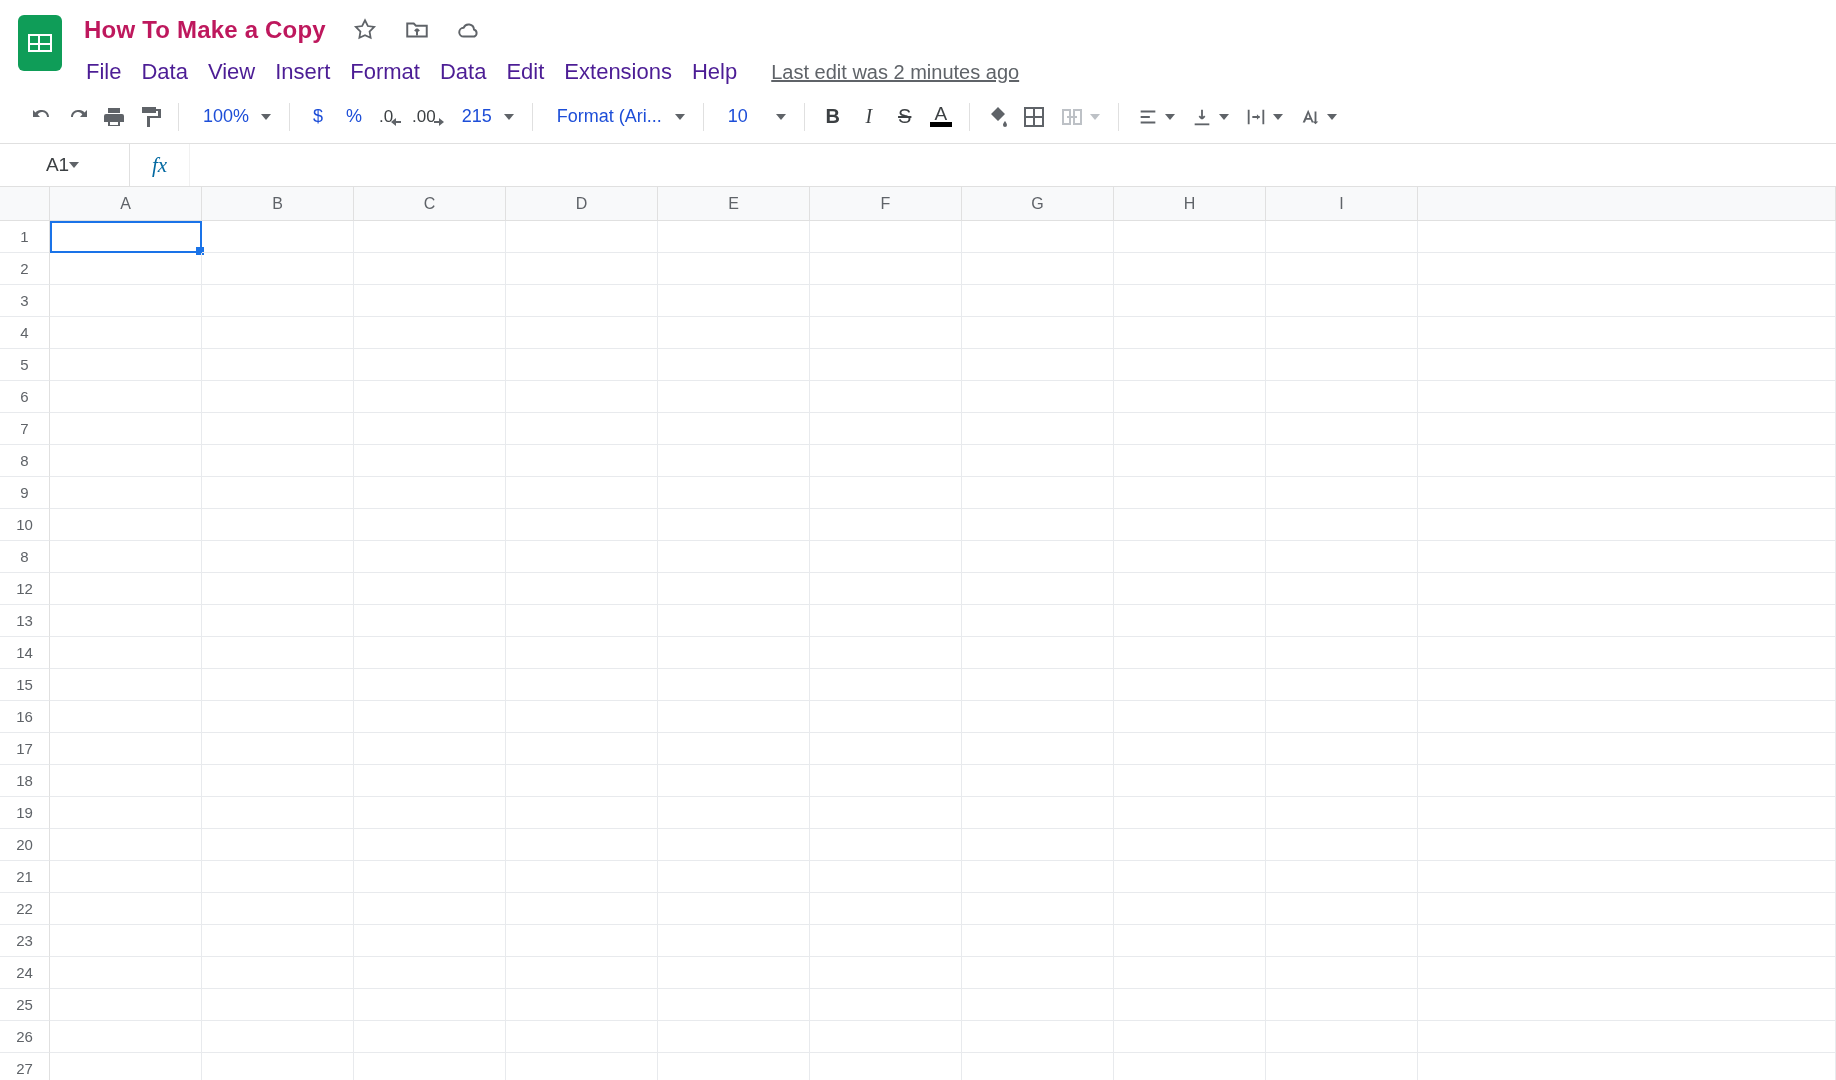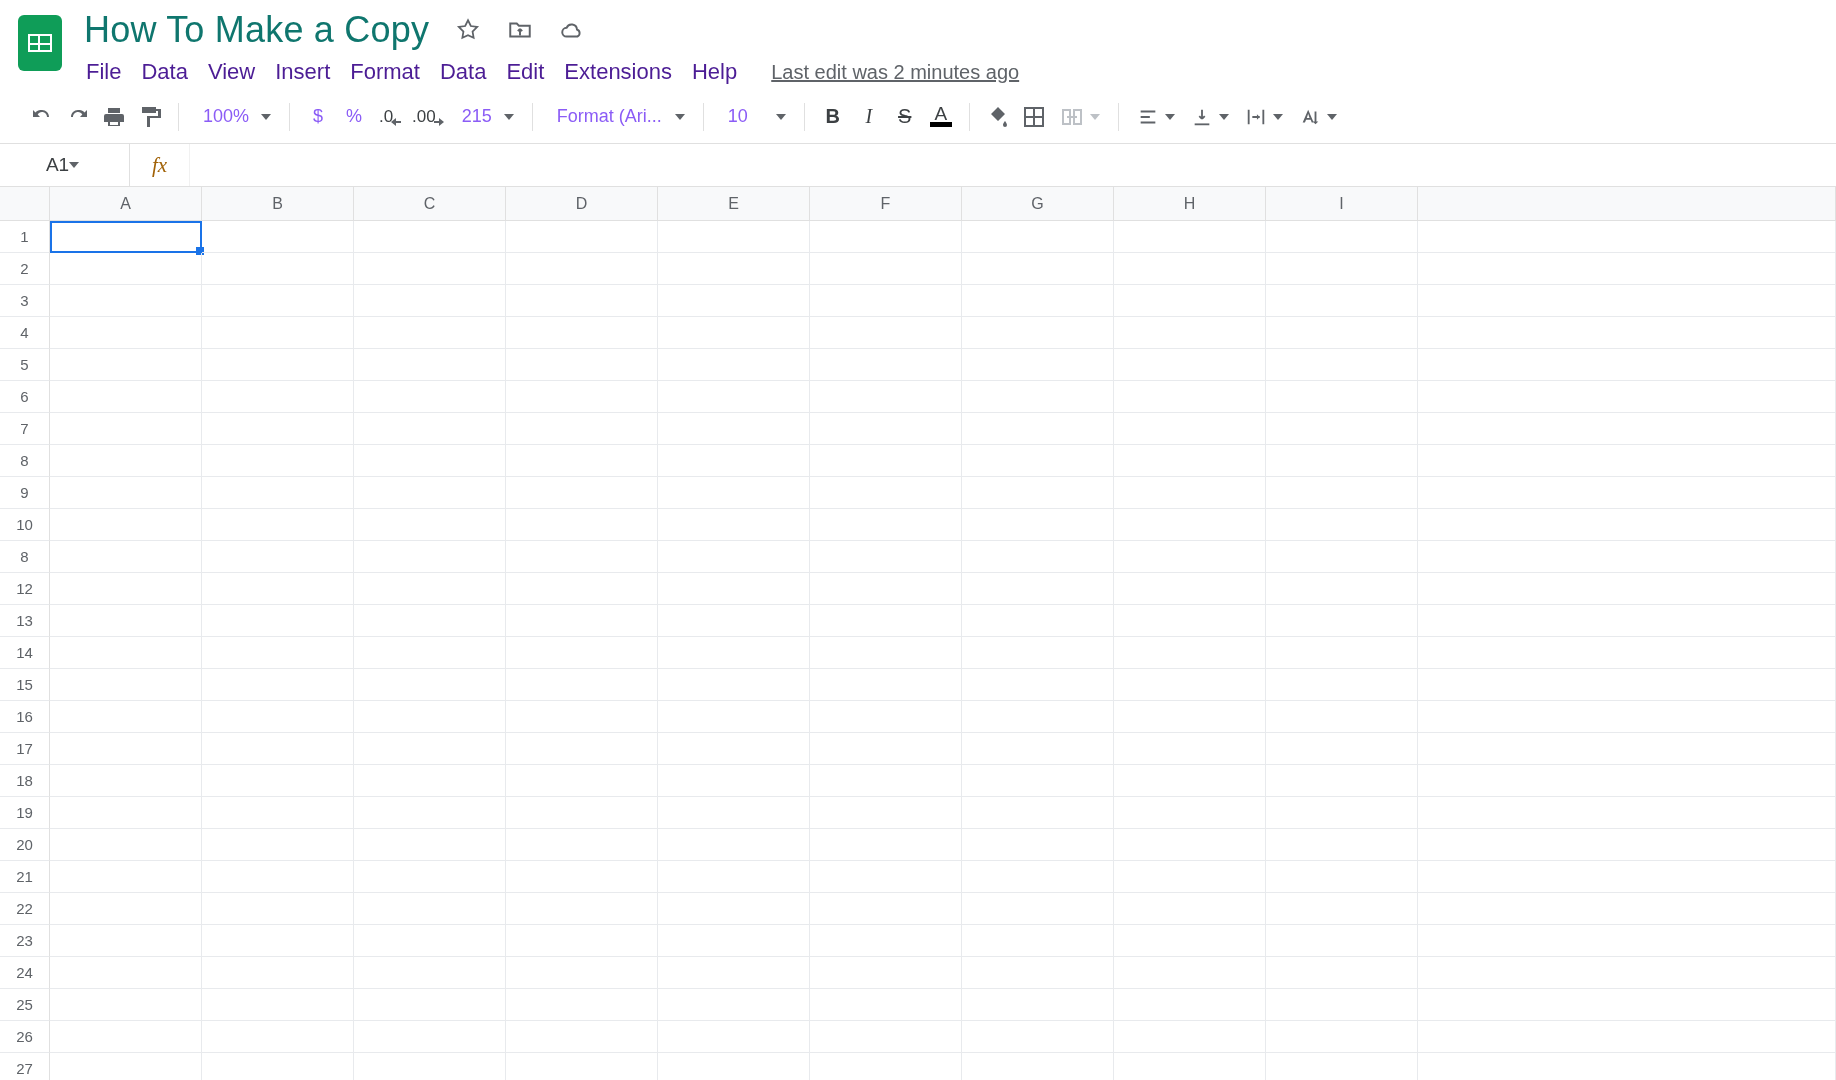--- a/index.html
+++ b/index.html
@@ -5,42 +5,42 @@
   * { box-sizing: border-box; margin: 0; padding: 0; }
   body { font-family: Arial, "Helvetica Neue", sans-serif; background: #fff; color: #202124; width: 1836px; height: 1080px; overflow: hidden; }
   .header { display: flex; align-items: flex-start; padding: 8px 0 0 14px; height: 90px; }
   .logo { width: 52px; height: 70px; display: flex; align-items: center; justify-content: center; margin-right: 18px; }
   .logo-box { width: 44px; height: 56px; background: #0f9d58; border-radius: 6px; display: flex; align-items: center; justify-content: center; }
   .logo-grid { width: 24px; height: 18px; border: 2px solid #fff; position: relative; }
   .logo-grid::before { content: ""; position: absolute; top: 0; bottom: 0; left: 8px; width: 2px; background: #fff; }
   .logo-grid::after { content: ""; position: absolute; left: 0; right: 0; top: 7px; height: 2px; background: #fff; }
   .title-area { display: flex; flex-direction: column; }
   .title-row { display: flex; align-items: center; gap: 26px; height: 44px; }
-  .doc-title { font-size: 36px; color: #0f766e; font-weight: 400; letter-spacing: 0.2px; }
+  .doc-title { font-size: 24px; color: #be185d; font-weight: 700; letter-spacing: 0.2px; }
   .title-icon { width: 26px; height: 26px; display: flex; align-items: center; justify-content: center; color: #5f6368; fill: #5f6368; }
   .menubar { display: flex; align-items: center; gap: 0; height: 40px; }
   .menu-item { font-size: 22px; color: #4c1d95; padding: 6px 10px; cursor: pointer; border-radius: 4px; text-align: center; }
   .menu-item:first-child { padding-left: 2px; }
   .last-edit { font-size: 20px; color: #5f6368; text-decoration: underline; margin-left: 24px; cursor: pointer; }
   .toolbar { height: 54px; border-bottom: 1px solid #e0e0e0; display: flex; align-items: center; padding: 0 24px; gap: 0; }
   .tb-btn { min-width: 36px; height: 36px; display: flex; align-items: center; justify-content: center; cursor: pointer; color: #5f6368; fill: #5f6368; border-radius: 4px; padding: 0 4px; }
   .tb-sep { width: 1px; height: 28px; background: #e0e0e0; margin: 0 10px; }
-  .tb-text { font-size: 18px; color: #8b5cf6; padding: 0 6px; display: flex; align-items: center; }
+  .tb-text { font-size: 18px; color: #1d4ed8; padding: 0 6px; display: flex; align-items: center; }
   .tb-dropdown { display: flex; align-items: center; cursor: pointer; gap: 6px; padding: 0 8px; }
   .tb-caret { width: 0; height: 0; border-left: 5px solid transparent; border-right: 5px solid transparent; border-top: 6px solid #5f6368; }
   .tb-bold { font-weight: 700; font-size: 20px; color: #3c4043; }
   .tb-italic { font-style: italic; font-size: 20px; color: #3c4043; font-family: Georgia, serif; }
   .tb-strike { font-size: 20px; color: #3c4043; text-decoration: line-through; }
   .tb-textcolor { display:flex; flex-direction:column; align-items:center; }
   .tb-textcolor .A { font-size: 19px; color:#3c4043; line-height:16px; }
   .tb-textcolor .bar { width:22px; height:5px; background:#000; }
   .formula-bar { height: 43px; border-bottom: 1px solid #e0e0e0; display: flex; align-items: stretch; }
   .namebox { width: 130px; border-right: 1px solid #e0e0e0; display: flex; align-items: center; padding: 0 8px 0 0; justify-content: center; }
   .namebox-text { font-size: 19px; color: #3c4043; padding-left: 4px; }
-  .fx { width: 60px; display: flex; align-items: center; justify-content: center; font-style: italic; font-family: Georgia, serif; font-size: 21px; color: #a16207; border-right: 1px solid #f1f1f1; }
+  .fx { width: 60px; display: flex; align-items: center; justify-content: center; font-style: italic; font-family: Georgia, serif; font-size: 21px; color: #0369a1; border-right: 1px solid #f1f1f1; }
   .formula-input { flex: 1; border: none; outline: none; font-size: 18px; padding: 0 10px; }
   .grid { display: flex; }
   .rowhdrs { width: 50px; }
   .corner { height: 34px; width: 50px; background: #f8f9fa; border-right: 1px solid #e0e0e0; border-bottom: 1px solid #e0e0e0; }
   .rowhdr { height: 32px; width: 50px; background: #fff; border-right: 1px solid #e0e0e0; border-bottom: 1px solid #e8eaed; display: flex; align-items: center; justify-content: center; font-size: 15px; color: #5f6368; }
   .cols { flex: 1; overflow: hidden; }
   .colhdrs { display: flex; height: 34px; }
   .colhdr { width: 152px; background: #f8f9fa; border-right: 1px solid #e0e0e0; border-bottom: 1px solid #e0e0e0; display: flex; align-items: center; justify-content: center; font-size: 16px; color: #5f6368; }
   .colhdr.last { flex:1; min-width:20px; }
   .cellrow { display: flex; height: 32px; }

